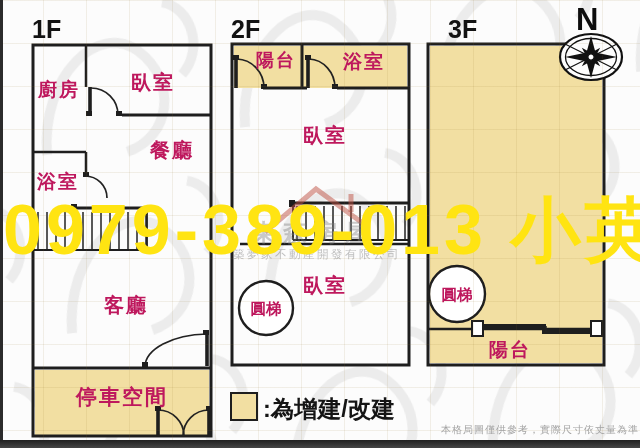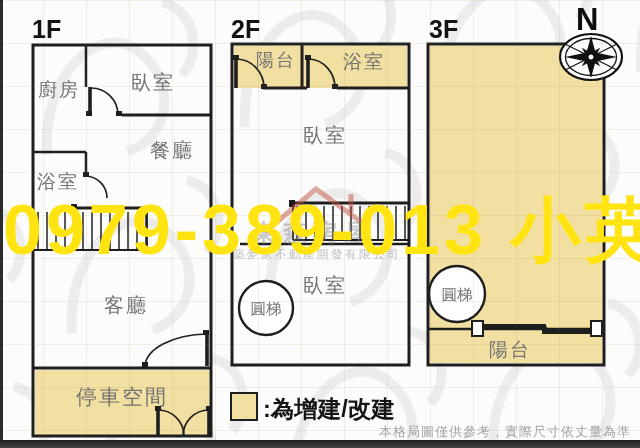--- a/index.html
+++ b/index.html
@@ -30,37 +30,37 @@
   .roof{stroke:rgba(190,80,65,0.5);stroke-width:5;fill:none;}
 
   #grid-overlay{
     position:absolute;inset:0;z-index:2;pointer-events:none;
     background-image:
       linear-gradient(to right, rgba(146,116,40,0.10) 1px, transparent 1px),
       linear-gradient(to bottom, rgba(146,116,40,0.10) 1px, transparent 1px);
     background-size:43px 43px;
   }
 
-  .lbl{position:absolute;z-index:4;color:#737373;font-weight:400;white-space:nowrap;}
+  .lbl{position:absolute;z-index:4;color:#be185d;font-weight:700;white-space:nowrap;}
   .room{transform:translate(-50%,-50%);letter-spacing:2px;}
   .floor-tag{font-size:25px;font-weight:800;color:#131313;letter-spacing:0;}
 
   #wm-brand{position:absolute;z-index:3;left:252px;top:217px;font-size:24px;font-weight:700;
     letter-spacing:7px;color:rgba(125,125,125,0.40);white-space:nowrap;}
   #wm-company{position:absolute;z-index:3;left:233px;top:247px;font-size:11.5px;
     letter-spacing:2.5px;color:rgba(140,140,140,0.55);white-space:nowrap;}
   #wm-phone{position:absolute;z-index:6;left:3px;top:184px;font-size:70px;font-weight:800;
     letter-spacing:4px;color:var(--phone-yellow);white-space:nowrap;}
 
   #compass-n{position:absolute;z-index:5;left:576px;top:2px;font-size:31px;font-weight:800;color:#0d0d0d;}
 
   #legend-box{position:absolute;z-index:4;left:230px;top:392px;width:28px;height:29px;
     background:var(--highlight);border:2.5px solid var(--wall);box-sizing:border-box;}
   #legend-text{position:absolute;z-index:4;left:263px;top:393px;font-size:23.5px;font-weight:600;color:#151515;}
-  #disclaimer{position:absolute;z-index:4;right:9px;top:423px;font-size:13px;color:#a3a3a3;letter-spacing:1px;}
+  #disclaimer{position:absolute;z-index:4;right:1px;top:423px;font-size:10px;color:#a3a3a3;letter-spacing:1px;}
 
   #edge-left{position:absolute;z-index:7;left:0;top:0;width:3px;height:448px;background:#2b2b2b;}
   #edge-bottom{position:absolute;z-index:7;left:0;top:440px;width:640px;height:8px;
     background:linear-gradient(#202020,#454545);}
 </style>
 </head>
 <body>
 
 <div id="stage">
 
@@ -171,21 +171,21 @@
       <path d="M0,-13 L3,-3 L13,0 L3,3 L0,13 L-3,3 L-13,0 L-3,-3 Z" fill="#111" transform="rotate(45)"></path>
       <path d="M0,-21 L4.5,-4.5 L26,0 L4.5,4.5 L0,21 L-4.5,4.5 L-26,0 L-4.5,-4.5 Z" fill="#111"></path>
       <circle r="3.2" fill="#fff" stroke="#111" stroke-width="1.5"></circle>
     </g>
   </svg>
 
   <div id="grid-overlay"></div>
 
   <div class="lbl floor-tag" style="left:32px;top:15px;">1F</div>
   <div class="lbl floor-tag" style="left:231px;top:15px;text-align:right;">2F</div>
-  <div class="lbl floor-tag" style="left:429px;top:15px;">3F</div>
+  <div class="lbl floor-tag" style="left:448px;top:15px;">3F</div>
 
   <div class="lbl room" style="left:59px;top:90px;font-size:19px;">廚房</div>
   <div class="lbl room" style="left:153px;top:82px;font-size:20px;">臥室</div>
   <div class="lbl room" style="left:172px;top:150px;font-size:20px;">餐廳</div>
   <div class="lbl room" style="left:58px;top:182px;font-size:19px;">浴室</div>
   <div class="lbl room" style="left:126px;top:305px;font-size:20px;">客廳</div>
   <div class="lbl room" style="left:122px;top:397px;font-size:21px;">停車空間</div>
 
   <div class="lbl room" style="left:276px;top:60px;font-size:18px;">陽台</div>
   <div class="lbl room" style="left:364px;top:62px;font-size:19px;">浴室</div>

